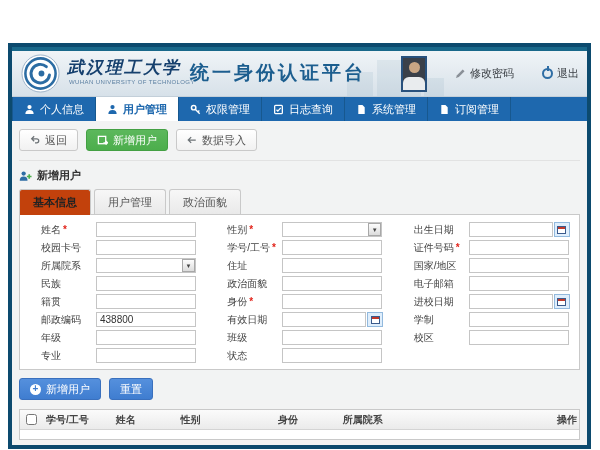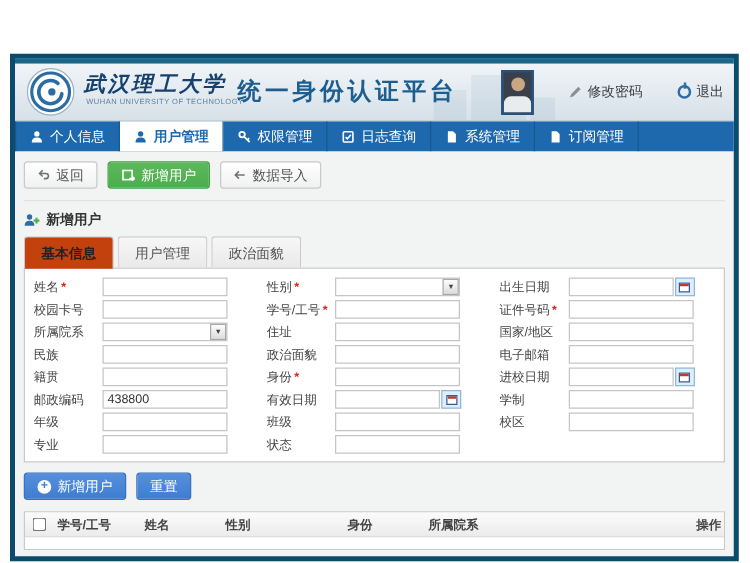--- a/index.html
+++ b/index.html
@@ -62,21 +62,21 @@
   .tab { font-size:11px; color:#555; background:linear-gradient(#f7f7f7,#e9e9e9);
     border:1px solid #c9c9c9; border-bottom:none; border-radius:3px 3px 0 0;
     padding:5px 13px 4px; margin-right:3px; cursor:pointer; }
   .tab.active { background:#c2410c; color:#222; font-weight:bold; margin-bottom:-1px;
     padding-bottom:5px; }
 
   
   .form-panel { margin:0 7px; background:#fff; border:1px solid #c9c9c9; padding:7px 2px 6px; }
   .form-grid { display:grid; grid-template-columns:1fr 1fr 1fr; row-gap:3px; column-gap:4px; }
   .field { display:flex; align-items:center; height:15px; font-size:10px; color:#444; }
-  .field .lbl { width:60px; flex:none; padding-left:5px; white-space:nowrap; }
+  .field .lbl { width:60px; flex:none; padding-left:5px; white-space:nowrap;margin-left:14px; }
   .req { color:#e2231a; margin-left:2px; font-weight:bold; }
   .txt { width:100px; height:15px; border:1px solid #c5c5c5; font-size:10px; padding:0 3px;
     font-family:"Liberation Sans", sans-serif; color:#333; background:#fff; }
   .sel-wrap { position:relative; width:100px; }
   .sel-wrap .txt { width:100px; padding-right:15px; }
   .sel-arrow { position:absolute; right:1px; top:1px; width:13px; height:13px;
     background:linear-gradient(#fdfdfd,#dcdcdc); border:1px solid #a8a8a8; font-size:6px;
     color:#444; display:flex; align-items:center; justify-content:center; cursor:pointer; }
   .date-field .txt { width:84px; }
   .cal-btn { width:16px; height:15px; margin-left:1px; background:#dfeefc;

